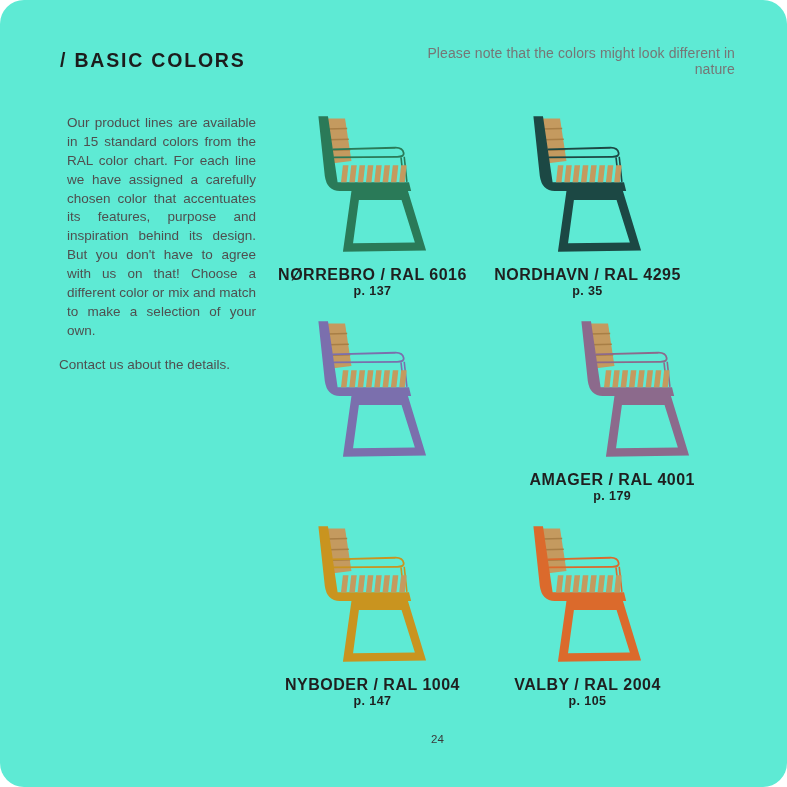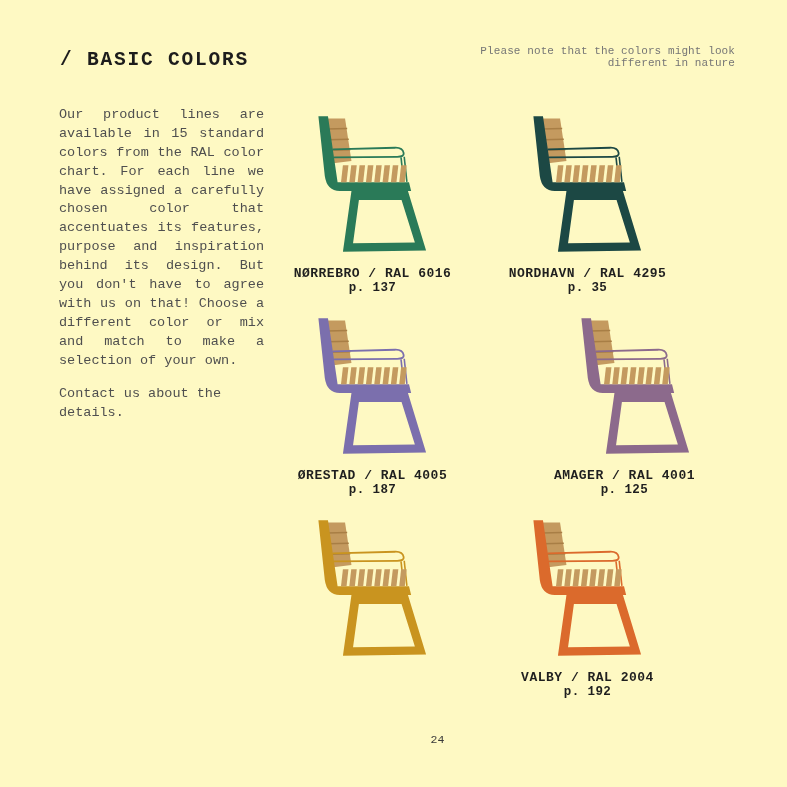--- a/index.html
+++ b/index.html
@@ -1,50 +1,51 @@
 <!DOCTYPE html>
 <html style="--wood: #C49A5F; --wood-dark: #A87E45;"><head>
 <meta charset="utf-8">
 <style>
   html,body{margin:0;padding:0;background:#ffffff;}
   .page{
     position:relative;
     width:787px;height:787px;
-    background:#fef9c3;
-    font-family:Liberation Mono, monospace;
+    background:#5eead4;
+    font-family:Liberation Sans, sans-serif;
     overflow:hidden;
+    border-radius:24px;
   }
   .title{
     position:absolute;left:60px;top:36px;
     font-size:19.5px;font-weight:600;letter-spacing:1.8px;
     color:#1c1c1c;
   }
   .nature-note{
     position:absolute;left:420px;top:45px;width:315px;
-    text-align:right;font-size:11px;color:#767676;letter-spacing:0.1px;
+    text-align:right;font-size:14px;color:#767676;letter-spacing:0.1px;
   }
   .intro{
     position:absolute;left:59px;top:106px;width:205px;
     font-size:13.5px;line-height:1.4;color:#4f4f4f;
     text-align:justify;
   }
   .contact{
     margin-top:15px;text-align:left;
   }
   .chair-grid{
     position:absolute;left:265px;top:112px;width:430px;
     display:grid;grid-template-columns:215px 215px;row-gap:19px;
   }
   .chair-cell{
     margin:0;display:flex;flex-direction:column;align-items:center;
   }
   .chair-svg{height:145px;width:auto;display:block;}
   .chair-caption{margin-top:9px;text-align:center;}
   .chair-name{
-    font-size:13px;font-weight:700;letter-spacing:0.5px;color:#1f1f1f;
+    font-size:16px;font-weight:700;letter-spacing:0.5px;color:#1f1f1f;
   }
   .chair-page{
     font-size:12.5px;font-weight:600;letter-spacing:0.4px;color:#1f1f1f;
   }
   .page-number{
     position:absolute;left:0;top:733px;width:787px;
     text-align:center;font-size:11.5px;color:#3a3a3a;margin-left:44px;
   }
   
   .wood-part{fill:var(--wood,#C49A5F);}
@@ -53,21 +54,21 @@
   .frame-stroke{stroke:currentColor;fill:none;}
 </style>
 </head>
 <body>
 
 <div class="page">
   <h1 class="title">/ BASIC COLORS</h1>
   <div class="nature-note">Please note that the colors might look different in nature</div>
 
   <div class="intro">
-    <p style="margin:0">Our product lines are available in 15 standard colors from the RAL color chart. For each line we have assigned a carefully chosen color that accentuates its features, purpose and inspiration behind its design. But you don't have to agree with us on that! Choose a different color or mix and match to make a selection of your own.</p>
+    <p style="margin:8px">Our product lines are available in 15 standard colors from the RAL color chart. For each line we have assigned a carefully chosen color that accentuates its features, purpose and inspiration behind its design. But you don't have to agree with us on that! Choose a different color or mix and match to make a selection of your own.</p>
     <p class="contact" style="margin-bottom:12px">Contact us about the details.</p>
   </div>
 
   <div class="chair-grid">
   <figure class="chair-cell" style="color: rgb(42, 122, 88);">
     <svg class="chair-svg" viewBox="0 0 113 136" xmlns="http://www.w3.org/2000/svg">
 
       <g>
         <polygon class="wood-part" points="12,6 31,6 37,46 20,48"></polygon>
         <line class="wood-line" x1="14" y1="16" x2="33" y2="15.5"></line>
@@ -163,24 +164,20 @@
         <path class="wood-part" d="M44.6,50 h5.2 l-1.8,16 h-5.2 Z"></path>
         <path class="wood-part" d="M52.4,50 h5.2 l-1.8,16 h-5.2 Z"></path>
         <path class="wood-part" d="M60.2,50 h5.2 l-1.8,16 h-5.2 Z"></path>
         <path class="wood-part" d="M68,50 h5.2 l-1.8,16 h-5.2 Z"></path>
         <path class="wood-part" d="M75.8,50 h5.2 l-1.8,16 h-5.2 Z"></path>
         <path class="wood-part" d="M83.6,50 h5.2 l-1.8,16 h-5.2 Z"></path>
       </g>
 
       <path class="frame-fill" fill-rule="evenodd" d="M37,74 L90,74 L107,130 L29,131 Z M44,82.5 L84,82.5 L96.5,122.5 L38.5,123 Z"></path>
     </svg>
-    <figcaption class="chair-caption">
-      <div class="chair-name">ØRESTAD / RAL 4005</div>
-      <div class="chair-page">p. 187</div>
-    </figcaption>
   </figure>
 
   <figure class="chair-cell" style="color: rgb(140, 106, 140); align-items: flex-end;">
     <svg class="chair-svg" viewBox="0 0 113 136" xmlns="http://www.w3.org/2000/svg">
 
       <g>
         <polygon class="wood-part" points="12,6 31,6 37,46 20,48"></polygon>
         <line class="wood-line" x1="14" y1="16" x2="33" y2="15.5"></line>
         <line class="wood-line" x1="15.5" y1="26" x2="34.5" y2="25.5"></line>
         <line class="wood-line" x1="17" y1="36" x2="36" y2="35.5"></line>
@@ -202,21 +199,21 @@
         <path class="wood-part" d="M60.2,50 h5.2 l-1.8,16 h-5.2 Z"></path>
         <path class="wood-part" d="M68,50 h5.2 l-1.8,16 h-5.2 Z"></path>
         <path class="wood-part" d="M75.8,50 h5.2 l-1.8,16 h-5.2 Z"></path>
         <path class="wood-part" d="M83.6,50 h5.2 l-1.8,16 h-5.2 Z"></path>
       </g>
 
       <path class="frame-fill" fill-rule="evenodd" d="M37,74 L90,74 L107,130 L29,131 Z M44,82.5 L84,82.5 L96.5,122.5 L38.5,123 Z"></path>
     </svg>
     <figcaption class="chair-caption">
       <div class="chair-name">AMAGER / RAL 4001</div>
-      <div class="chair-page">p. 125</div>
+      <div class="chair-page">p. 179</div>
     </figcaption>
   </figure>
 
   <figure class="chair-cell" style="color: rgb(201, 148, 31);">
     <svg class="chair-svg" viewBox="0 0 113 136" xmlns="http://www.w3.org/2000/svg">
 
       <g>
         <polygon class="wood-part" points="12,6 31,6 37,46 20,48"></polygon>
         <line class="wood-line" x1="14" y1="16" x2="33" y2="15.5"></line>
         <line class="wood-line" x1="15.5" y1="26" x2="34.5" y2="25.5"></line>
@@ -237,20 +234,24 @@
         <path class="wood-part" d="M44.6,50 h5.2 l-1.8,16 h-5.2 Z"></path>
         <path class="wood-part" d="M52.4,50 h5.2 l-1.8,16 h-5.2 Z"></path>
         <path class="wood-part" d="M60.2,50 h5.2 l-1.8,16 h-5.2 Z"></path>
         <path class="wood-part" d="M68,50 h5.2 l-1.8,16 h-5.2 Z"></path>
         <path class="wood-part" d="M75.8,50 h5.2 l-1.8,16 h-5.2 Z"></path>
         <path class="wood-part" d="M83.6,50 h5.2 l-1.8,16 h-5.2 Z"></path>
       </g>
 
       <path class="frame-fill" fill-rule="evenodd" d="M37,74 L90,74 L107,130 L29,131 Z M44,82.5 L84,82.5 L96.5,122.5 L38.5,123 Z"></path>
     </svg>
+    <figcaption class="chair-caption">
+      <div class="chair-name">NYBODER / RAL 1004</div>
+      <div class="chair-page">p. 147</div>
+    </figcaption>
   </figure>
 
   <figure class="chair-cell" style="color: rgb(219, 106, 44); align-items: center;">
     <svg class="chair-svg" viewBox="0 0 113 136" xmlns="http://www.w3.org/2000/svg">
 
       <g>
         <polygon class="wood-part" points="12,6 31,6 37,46 20,48"></polygon>
         <line class="wood-line" x1="14" y1="16" x2="33" y2="15.5"></line>
         <line class="wood-line" x1="15.5" y1="26" x2="34.5" y2="25.5"></line>
         <line class="wood-line" x1="17" y1="36" x2="36" y2="35.5"></line>
@@ -272,19 +273,19 @@
         <path class="wood-part" d="M60.2,50 h5.2 l-1.8,16 h-5.2 Z"></path>
         <path class="wood-part" d="M68,50 h5.2 l-1.8,16 h-5.2 Z"></path>
         <path class="wood-part" d="M75.8,50 h5.2 l-1.8,16 h-5.2 Z"></path>
         <path class="wood-part" d="M83.6,50 h5.2 l-1.8,16 h-5.2 Z"></path>
       </g>
 
       <path class="frame-fill" fill-rule="evenodd" d="M37,74 L90,74 L107,130 L29,131 Z M44,82.5 L84,82.5 L96.5,122.5 L38.5,123 Z"></path>
     </svg>
     <figcaption class="chair-caption">
       <div class="chair-name">VALBY / RAL 2004</div>
-      <div class="chair-page">p. 192</div>
+      <div class="chair-page">p. 105</div>
     </figcaption>
   </figure>
 </div>
 
   <div class="page-number">24</div>
 </div>
 
 </body></html>

